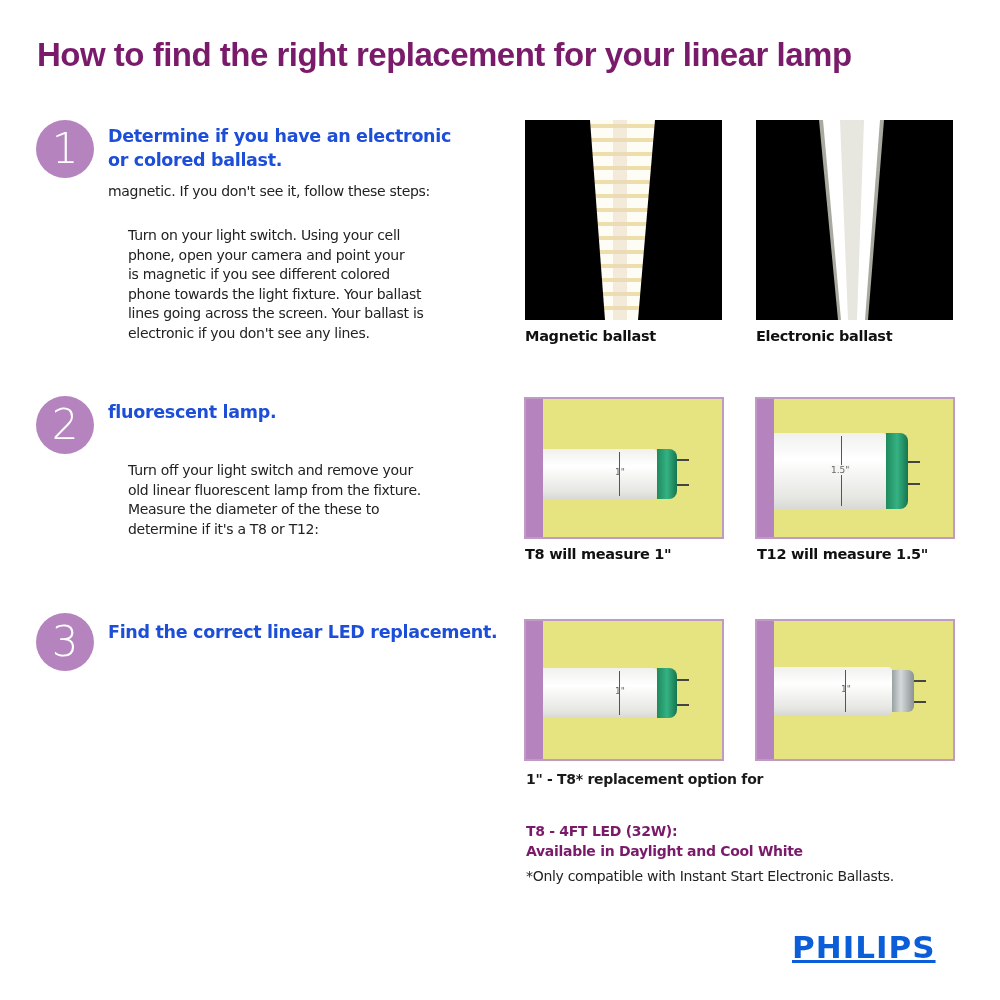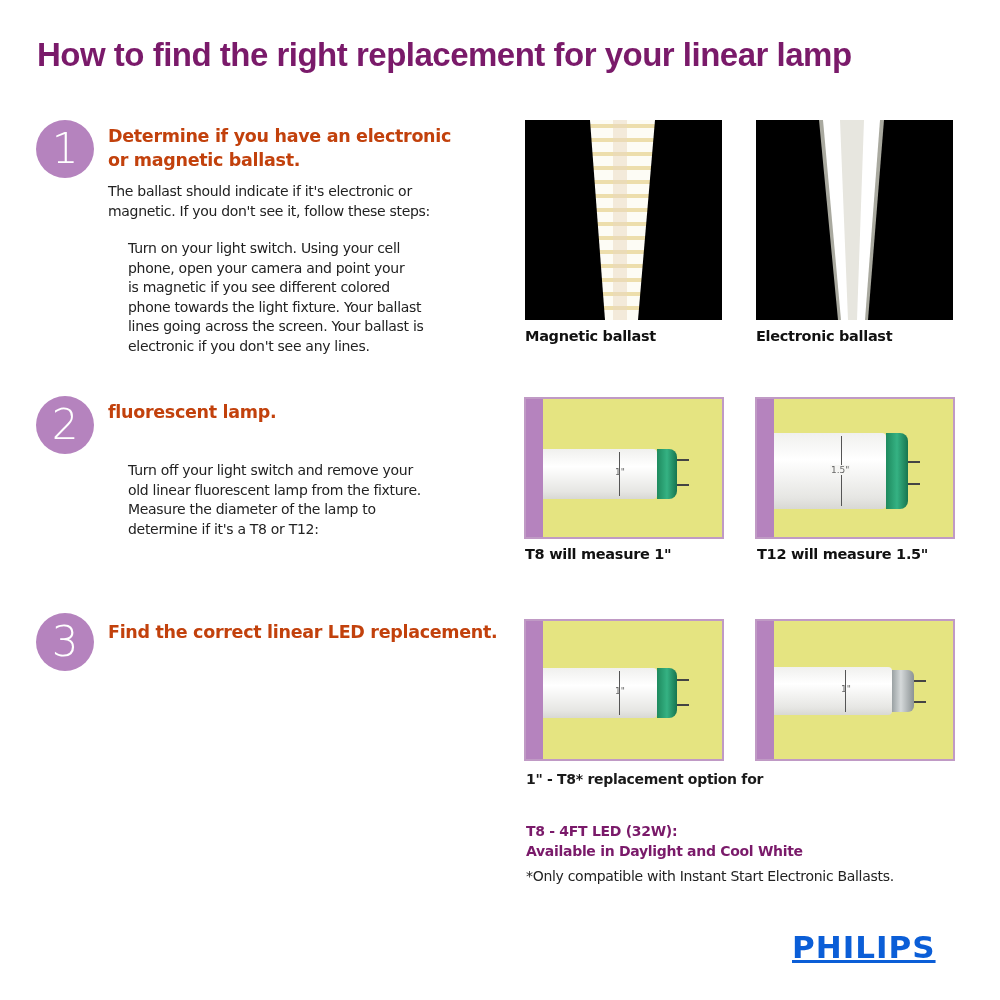--- a/index.html
+++ b/index.html
@@ -15,21 +15,21 @@
 
     .step-circle {
       position: absolute; width: 58px; height: 58px; border-radius: 50%;
       background: #b583be; color: #ffffff;
       font-family: "DejaVu Sans", sans-serif; font-weight: 300;
       font-size: 42px; line-height: 58px; text-align: center;
     }
 
     .step-heading {
       position: absolute; font-family: "DejaVu Sans", sans-serif;
-      font-weight: bold; font-size: 17.5px; line-height: 24px; color: #c2410c;
+      font-weight: bold; font-size: 17.5px; line-height: 24px; color: #1d4ed8;
       letter-spacing: -0.3px;
     }
     .body-text {
       position: absolute; font-family: "DejaVu Sans", sans-serif;
       font-size: 14px; line-height: 19.5px; color: #222; letter-spacing: -0.3px;
     }
 
     .photo {
       position: absolute; width: 197px; height: 200px; background: #000;
       overflow: hidden;
@@ -81,27 +81,26 @@
     }
   </style>
 </head>
 <body>
 
 <div class="title">How to find the right replacement for your linear lamp</div>
 
 <div class="step-circle" style="left:36px; top:120px;">1</div>
 <div class="step-heading" style="left:108px; top:124px;">
   <div>Determine if you have an electronic</div>
-  <div>or magnetic ballast.</div>
+  <div>or colored ballast.</div>
 </div>
 <div class="body-text" style="left:108px; top:182px;">
-  <div>The ballast should indicate if it's electronic or</div>
   <div>magnetic. If you don't see it, follow these steps:</div>
 </div>
-<div class="body-text" style="left:128px; top:239px;">
+<div class="body-text" style="left:128px; top:226px;">
   <div>Turn on your light switch. Using your cell</div>
   <div>phone, open your camera and point your</div>
   <div>is magnetic if you see different colored</div>
   <div>phone towards the light fixture. Your ballast</div>
   <div>lines going across the screen. Your ballast is</div>
   <div>electronic if you don't see any lines.</div>
 </div>
 
 <div class="photo" style="left:525px; top:120px;">
   <svg width="197" height="200" viewBox="0 0 197 200">
@@ -126,21 +125,21 @@
 </div>
 <div class="caption" style="left:756px; top:328px;">Electronic ballast</div>
 
 <div class="step-circle" style="left:36px; top:396px;">2</div>
 <div class="step-heading" style="left:108px; top:400px;">
   <div>fluorescent lamp.</div>
 </div>
 <div class="body-text" style="left:128px; top:461px;">
   <div>Turn off your light switch and remove your</div>
   <div>old linear fluorescent lamp from the fixture.</div>
-  <div>Measure the diameter of the lamp to</div>
+  <div>Measure the diameter of the these to</div>
   <div>determine if it's a T8 or T12:</div>
 </div>
 
 <div class="lamp-card" style="left:524px; top:397px;">
   <div class="side"></div>
   <div class="tube" style="top:50px; width:114px;"></div>
   <div class="cap-green" style="left:131px; top:50px;"></div>
   <div class="pin" style="left:151px; top:60px;"></div>
   <div class="pin" style="left:151px; top:85px;"></div>
   <div class="meas-line" style="left:93px; top:53px; height:44px;"></div>

